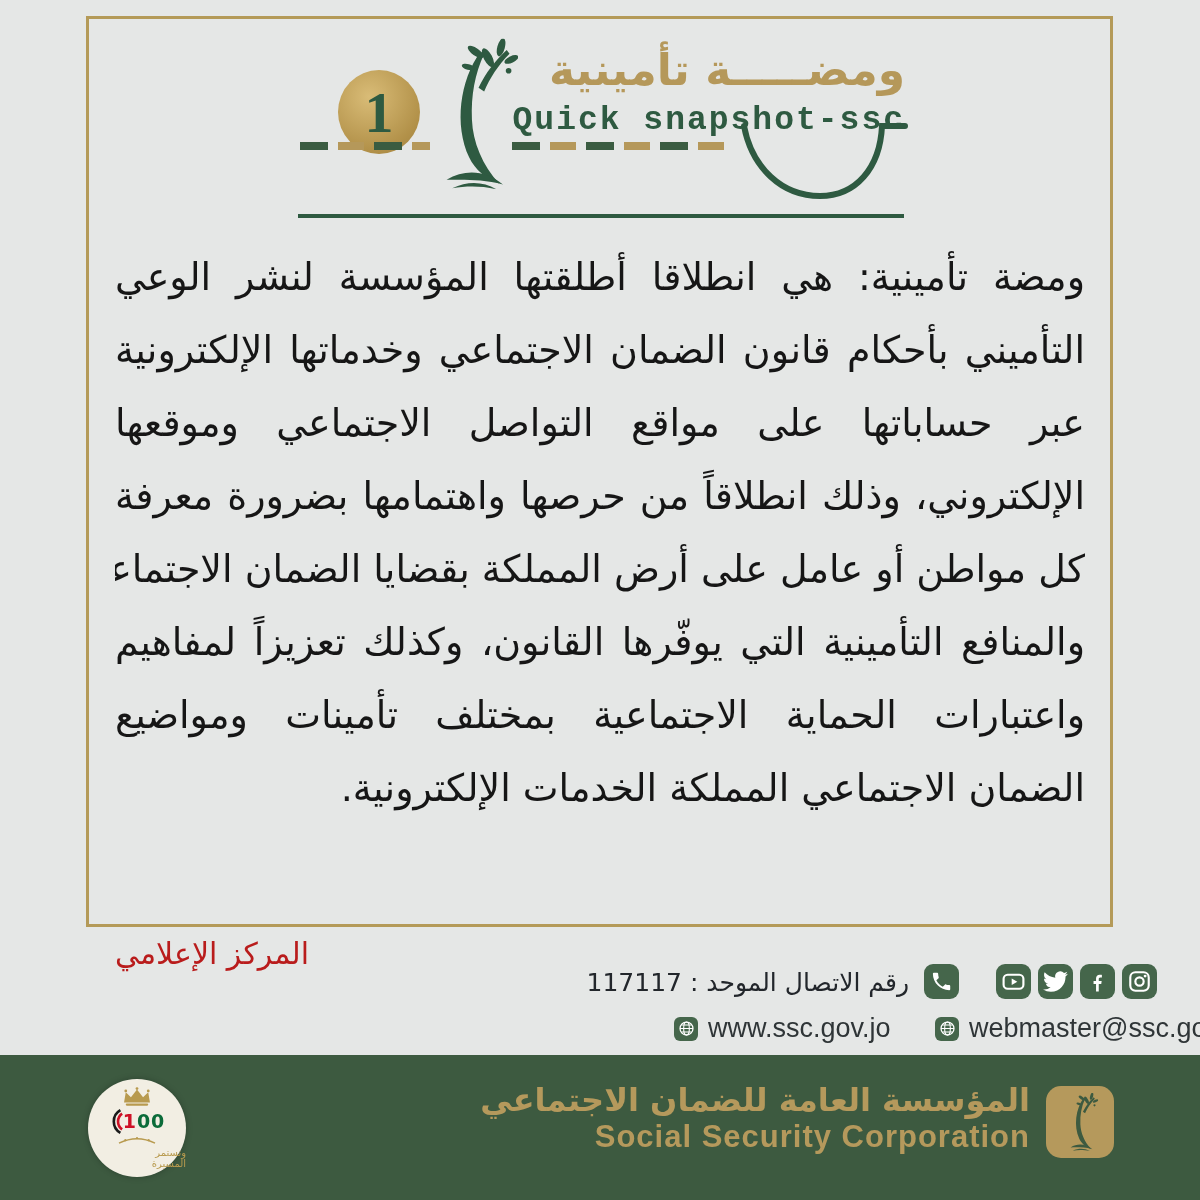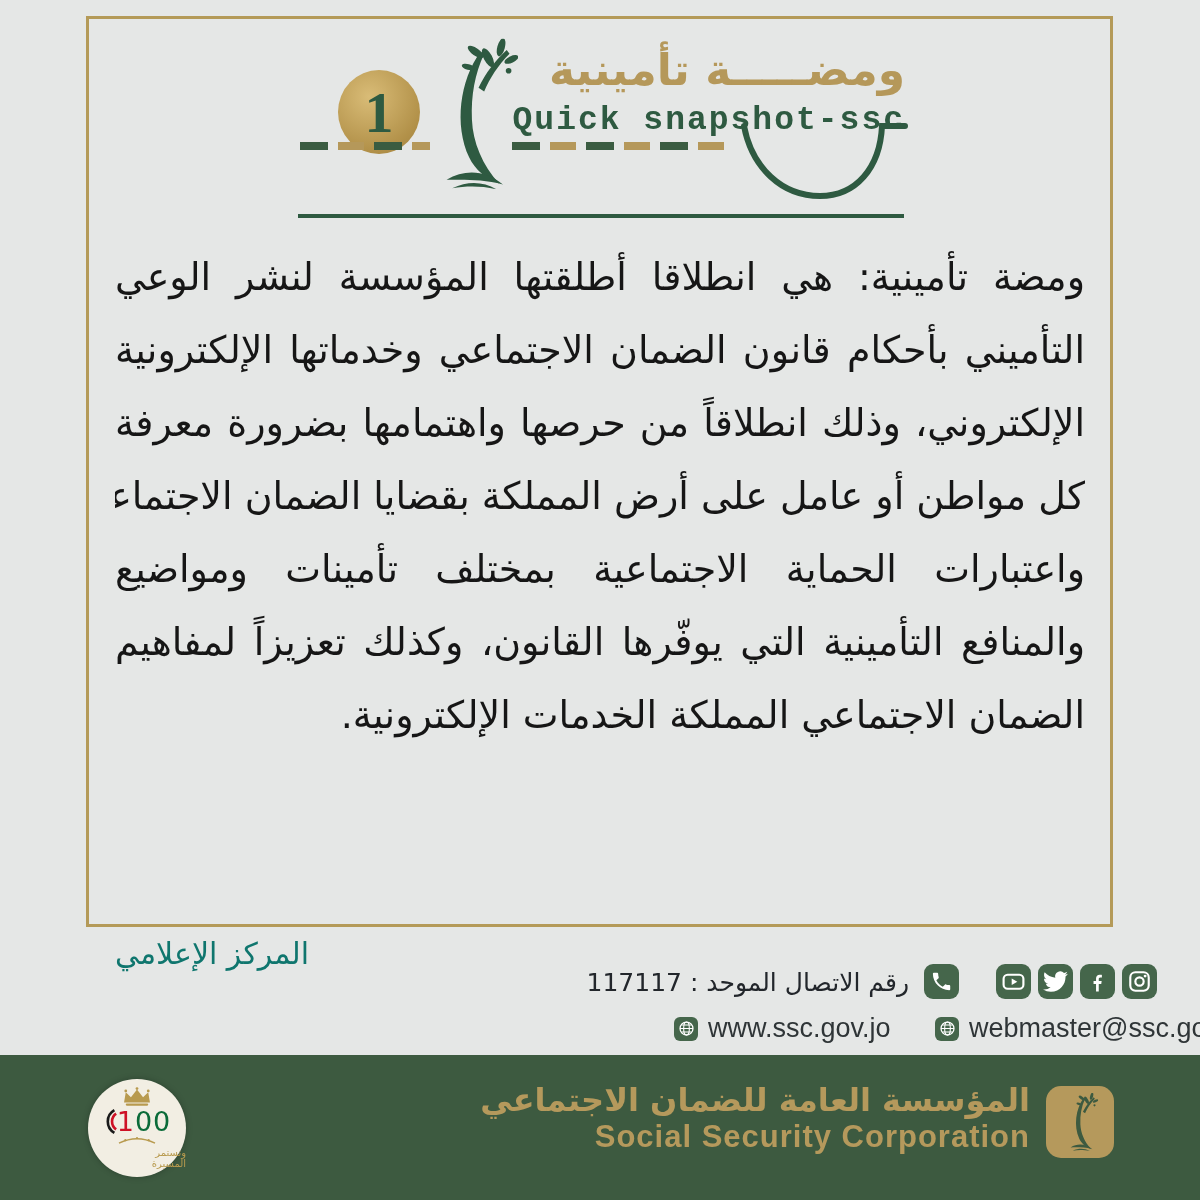--- a/index.html
+++ b/index.html
@@ -29,40 +29,40 @@
   .solid-line { position:absolute; left:298px; top:214px; width:606px; height:4px; background:#2e5a41; }
 
   
   .body-text { position:absolute; left:115px; top:241px; width:970px; direction:rtl;
     font-size:38px; color:#161616; }
   .body-text .line { height:73px; line-height:73px; text-align:justify; text-align-last:justify;
     overflow:hidden; white-space:nowrap; }
   .body-text .line.last { text-align-last:right; }
 
   
-  .media-center { position:absolute; left:115px; top:936px; direction:rtl; font-size:30px; color:#0f766e; }
+  .media-center { position:absolute; left:115px; top:936px; direction:rtl; font-size:30px; color:#b91c1c; }
   .icon-sq { border-radius:9px; background:#45664b; display:flex; align-items:center; justify-content:center; }
   .phone-row-label { position:absolute; left:649px; top:968px; width:260px; direction:rtl;
     font-size:25px; font-weight:normal; color:#22262b; white-space:nowrap; }
   .phone-badge { position:absolute; left:924px; top:964px; width:35px; height:35px; }
   .social { position:absolute; left:996px; top:964px; display:flex; gap:7px; }
   .social .icon-sq { width:35px; height:35px; }
   .url-item { position:absolute; display:flex; align-items:center; gap:10px;
     font-family:"Liberation Sans", sans-serif; font-size:27px; color:#2f3537; }
   .url-item .icon-sq { width:24px; height:24px; border-radius:6px; }
   .site { left:674px; top:1013px; }
   .mail { left:914px; top:1013px;padding-left:21px; }
 
   
   .bar { position:absolute; left:0; top:1055px; width:1200px; height:145px; background:#3d5a40; }
   .centennial { position:absolute; left:88px; top:24px; width:98px; height:98px; border-radius:50%;
     background:#f2eee3; display:flex; flex-direction:column; align-items:center; justify-content:center;
     box-shadow:0 0 6px rgba(0,0,0,.25); }
   .cent-row { display:flex; align-items:center; height:30px; }
-  .cent-num { font-size:27px; font-weight:normal; color:#0b6b39; letter-spacing:1px;
+  .cent-num { font-size:19px; font-weight:bold; color:#0b6b39; letter-spacing:1px;
     font-family:"DejaVu Sans", sans-serif; }
   .cent-num::first-letter { color:#ce1126; }
   .cent-caption { font-size:10px; color:#b89a4e; direction:rtl; margin-top:2px;margin-left:32px; }
   .bar-text { position:absolute; right:170px; top:26px; text-align:right; color:#b5995c; }
   .bar-ar { direction:rtl; font-size:32px; font-weight:bold; white-space:nowrap; }
   .bar-en { font-family:"Liberation Sans", sans-serif; font-size:31px; font-weight:bold;
     letter-spacing:1px; white-space:nowrap; }
   .bar-badge { position:absolute; left:1046px; top:31px; width:68px; height:72px; border-radius:15px;
     background:#b5995c; color:#3d5a40; display:flex; align-items:center; justify-content:center; }
   svg { display:block; }
@@ -104,24 +104,25 @@
   <div class="u-curve">
     <svg viewBox="0 0 168 86" width="168" height="86">
       <path d="M165,10 L142,10 C140,52 116,80 80,80 C42,80 12,52 4,10" fill="none" stroke="#2e5a41" stroke-width="6" stroke-linecap="round"></path>
     </svg>
   </div>
   <div class="solid-line"></div>
 
   <div class="body-text">
     <div class="line">ومضة تأمينية: هي انطلاقا أطلقتها المؤسسة لنشر الوعي</div>
     <div class="line">التأميني بأحكام قانون الضمان الاجتماعي وخدماتها الإلكترونية</div>
+    <div class="line">عبر حساباتها على مواقع التواصل الاجتماعي وموقعها</div>
     <div class="line">الإلكتروني، وذلك انطلاقاً من حرصها واهتمامها بضرورة معرفة</div>
     <div class="line">كل مواطن أو عامل على أرض المملكة بقضايا الضمان الاجتماعي</div>
+    <div class="line">والمنافع التأمينية التي يوفّرها القانون، وكذلك تعزيزاً لمفاهيم</div>
     <div class="line">واعتبارات الحماية الاجتماعية بمختلف تأمينات ومواضيع</div>
-    <div class="line">والمنافع التأمينية التي يوفّرها القانون، وكذلك تعزيزاً لمفاهيم</div>
     <div class="line last">الضمان الاجتماعي المملكة الخدمات الإلكترونية.</div>
   </div>
 
   <div class="media-center">المركز الإعلامي</div>
 
   <div class="phone-row-label">رقم الاتصال الموحد : 117117</div>
   <div class="phone-badge icon-sq">
     <svg viewBox="0 0 24 24" width="23" height="23">
       <path fill="#fff" d="M6.6 10.8c1.5 2.9 3.8 5.2 6.7 6.7l2.2-2.2c.3-.3.7-.4 1-.2 1.1.4 2.3.6 3.6.6.6 0 1 .4 1 1V20c0 .6-.4 1-1 1C10.7 21 3 13.3 3 3.9c0-.6.4-1 1-1h3.5c.6 0 1 .4 1 1 0 1.2.2 2.4.6 3.6.1.3 0 .7-.2 1l-2.3 2.3z"></path>
     </svg>

